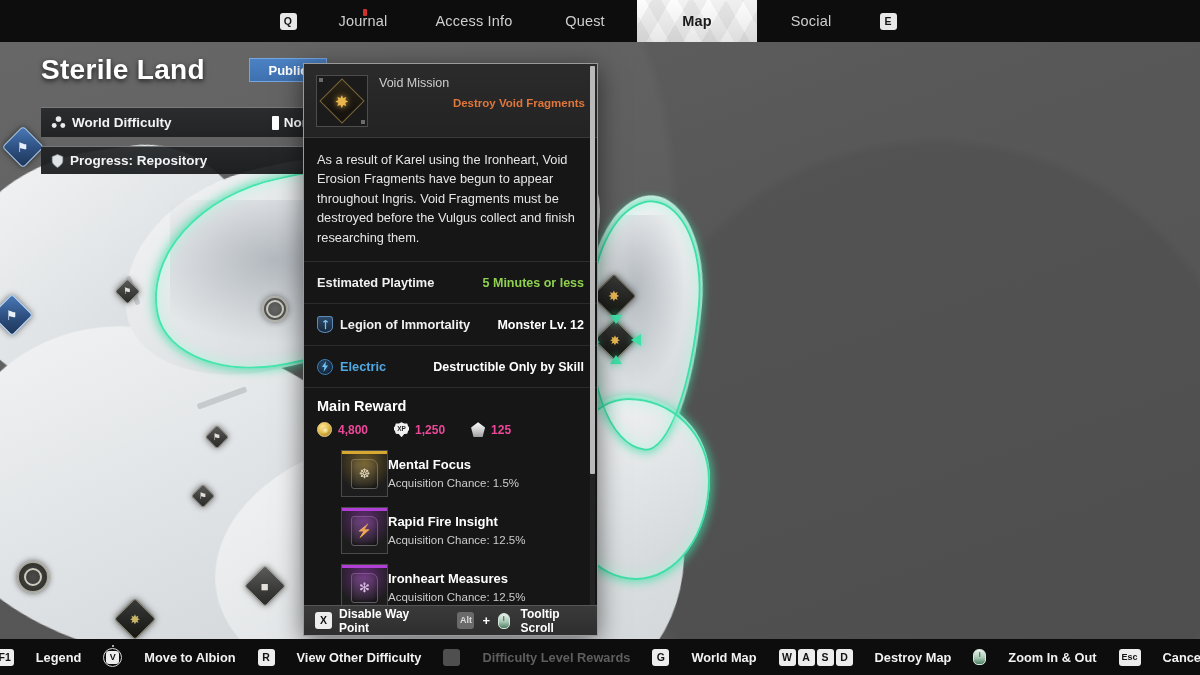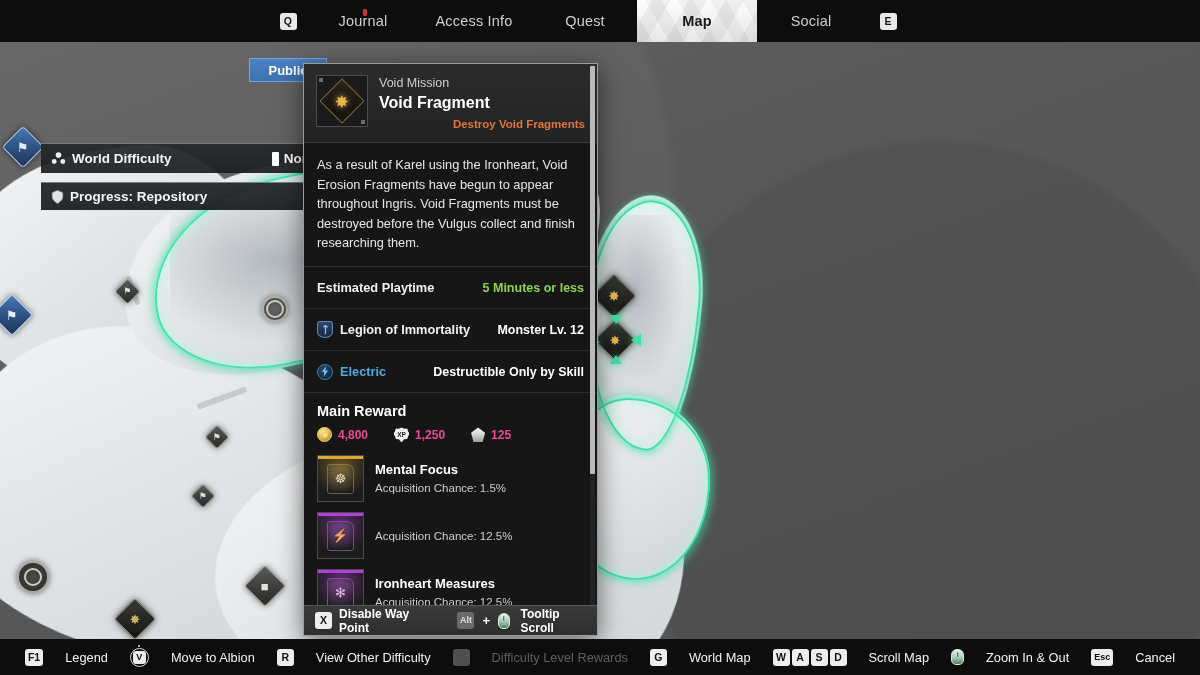--- a/index.html
+++ b/index.html
@@ -172,21 +172,21 @@
     border:1px solid #76a6dd;
     display:flex;align-items:center;justify-content:center;
     color:#ffffff;font-size:13px;font-weight:bold;
     z-index:11;
   }
   .info-strip {
     position:absolute; left:41px; top:107px; width:288px; height:30px;
     background: linear-gradient(180deg, rgba(38,40,42,.93) 0%, rgba(28,30,32,.93) 100%);
     border-top:1px solid rgba(190,195,200,.55);
     display:flex;align-items:center;
-    padding:0 10px; z-index:10;margin-top:36px;
+    padding:0 10px; z-index:10;
   }
   .info-strip.second {
     top:146px; height:28px;
     background: linear-gradient(180deg, rgba(33,35,37,.93) 0%, rgba(24,26,28,.93) 100%);
   }
   .info-label {
     color:#f2f3f4;font-size:13.5px;font-weight:bold;
     display:flex;align-items:center;gap:6px; white-space:nowrap;
   }
   .info-value {
@@ -323,22 +323,23 @@
     display:flex;align-items:center;justify-content:center;
     font-size:6.5px; font-weight:bold; line-height:1;
   }
   .gem-white {
     width:14px;height:15px;
     background: linear-gradient(180deg,#ffffff 0%, #cfcfcf 55%, #9d9d9d 100%);
     clip-path: polygon(50% 0%, 100% 35%, 82% 100%, 18% 100%, 0% 35%);
   }
 
   .item-row {
-    display:flex; align-items:center; gap:11px;
+    display:flex; align-items:center; 
     padding:4px 0 6px 0;
+    margin-left:24px;
   }
   .item-thumb {
     width:47px;height:47px;flex:0 0 47px;
     position:relative;
     background:#1d1d1d;
     border:1px solid #4a4a4a;
     display:flex;align-items:center;justify-content:center;
   }
   .item-thumb .rarity-bar {
     position:absolute; left:0; right:0; top:0; height:3px;
@@ -382,21 +383,21 @@
   .cmdbar {
     position:absolute; left:0; bottom:0; width:1200px; height:36px;
     background:#0d0d0d;
     display:flex; align-items:center; justify-content:center;
     gap:0; z-index:45;
   }
   .cmd {
     display:flex; align-items:center; gap:22px;
     margin:0 11px; cursor:pointer; user-select:none;
   }
-  .cmd-label { color:#f2f2f2; font-size:12.8px; font-weight:normal; white-space:nowrap; }
+  .cmd-label { color:#f2f2f2; font-size:12.8px; font-weight:bold; white-space:nowrap; }
   .cmd.disabled .cmd-label { color:#5e5e5e; }
   .keycap {
     display:inline-flex;align-items:center;justify-content:center;
     min-width:17px;height:17px;padding:0 3px;
     background:#ededed;color:#121212;border-radius:3px;
     font-size:10.5px;font-weight:bold;line-height:1;
   }
   .keycap.blank { background:#4f4f4f; min-width:17px; }
   .keycap.small { font-size:9px; }
   .key-circle {
@@ -497,20 +498,21 @@
       </div>
       <div class="selected-brackets" style="left:10px;top:-10px;">
         <div class="sel-arrow" style="border-left:6px solid transparent;border-right:6px solid transparent;border-top:9px solid #3fe0a8;"></div>
       </div>
       <div class="selected-brackets" style="left:10px;top:30px;">
         <div class="sel-arrow" style="border-left:6px solid transparent;border-right:6px solid transparent;border-bottom:9px solid #3fe0a8;"></div>
       </div>
     </div>
   </div>
 
+  <div class="page-title">Sterile Land</div>
 
   <div class="public-btn">
     <span>Public</span>
   </div>
 
   <div class="info-strip">
     <div class="info-label">
       <svg class="svg-ico" width="15" height="15" viewBox="0 0 16 16">
         <circle cx="8" cy="4.2" r="3" fill="#e9ecef"></circle>
         <circle cx="3.4" cy="11.2" r="2.6" fill="#e9ecef"></circle>
@@ -565,21 +567,20 @@
       <div class="tt-inner">
 
         <div class="tt-head">
           <div class="mission-icon-frame">
             <div class="mi-diamond">
               <span class="mi-glyph">✸</span>
             </div>
           </div>
           <div class="tt-head-text">
             <div class="tt-sub">Void Mission</div>
-            <div class="tt-title">Void Fragment</div>
             <div class="tt-objective">Destroy Void Fragments</div>
           </div>
         </div>
 
         <div class="tt-desc">As a result of Karel using the Ironheart, Void Erosion Fragments have begun to appear throughout Ingris. Void Fragments must be destroyed before the Vulgus collect and finish researching them.</div>
 
         <div class="tt-row">
           <div class="tt-row-label">
             <span>Estimated Playtime</span>
           </div>
@@ -644,20 +645,21 @@
 
           <div class="item-row">
             <div class="item-thumb">
               <div class="rarity-bar" style="background:#b23ed8;"></div>
               <div class="glow" style="background:radial-gradient(circle at 50% 25%, rgba(178,62,216,.45) 0%, rgba(178,62,216,0) 70%);"></div>
               <div class="item-card">
                 <span class="item-glyph">⚡</span>
               </div>
             </div>
             <div class="item-meta">
+              <div class="item-name">Rapid Fire Insight</div>
               <div class="item-chance">Acquisition Chance: 12.5%</div>
             </div>
           </div>
 
           <div class="item-row">
             <div class="item-thumb">
               <div class="rarity-bar" style="background:#b23ed8;"></div>
               <div class="glow" style="background:radial-gradient(circle at 50% 25%, rgba(178,62,216,.45) 0%, rgba(178,62,216,0) 70%);"></div>
               <div class="item-card">
                 <span class="item-glyph">✻</span>
@@ -715,21 +717,21 @@
       <span class="cmd-label">World Map</span>
     </div>
 
     <div class="cmd">
       <span class="wasd">
         <span class="keycap">W</span>
         <span class="keycap">A</span>
         <span class="keycap">S</span>
         <span class="keycap">D</span>
       </span>
-      <span class="cmd-label">Scroll Map</span>
+      <span class="cmd-label">Destroy Map</span>
     </div>
 
     <div class="cmd">
       <span class="mouse-ico"></span>
       <span class="cmd-label">Zoom In &amp; Out</span>
     </div>
 
     <div class="cmd">
       <span class="keycap small">Esc</span>
       <span class="cmd-label">Cancel</span>

